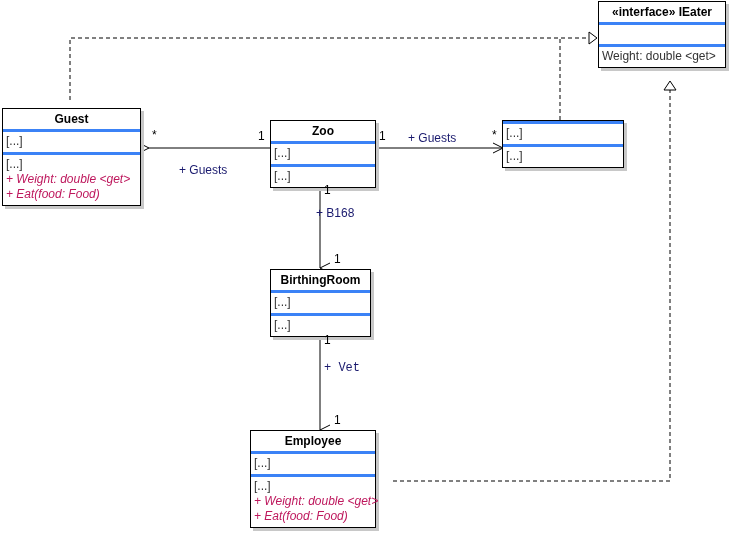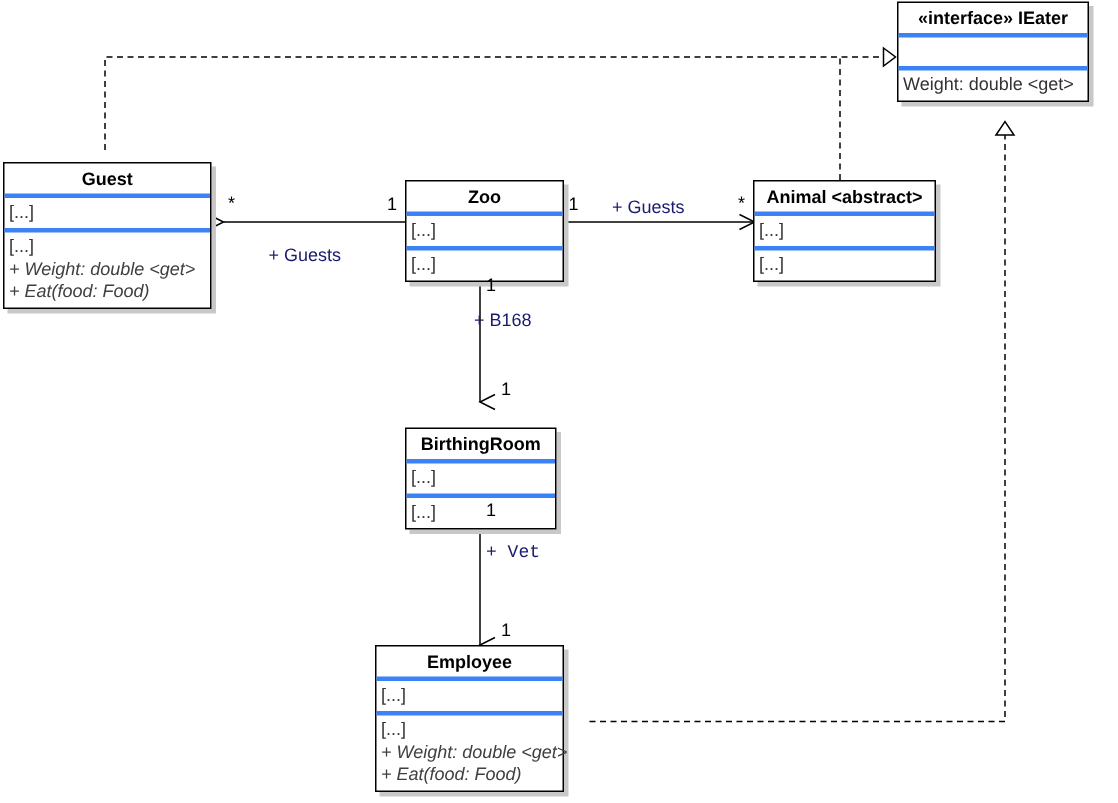--- a/index.html
+++ b/index.html
@@ -56,21 +56,21 @@
   .member {
     font-size: 12px;
     line-height: 15px;
     color: #000000;
     white-space: nowrap;
   }
   .member.plain {
     color: #333333;
   }
   .member.op {
-    color: #404040;
+    color: #be185d;
     font-style: italic;
   }
   .member.iface {
     color: #333333;
     font-style: normal;
   }
   .edge-label {
     position: absolute;
     font-size: 12px;
     line-height: 13px;
@@ -160,30 +160,29 @@
     <div class="cls-title">Zoo</div>
     <div class="compartment">
       <div class="member plain">[...]</div>
     </div>
     <div class="compartment">
       <div class="member plain">[...]</div>
     </div>
   </div>
 
   <div class="uml-class" style="left:502px; top:120px; width:122px;">
-    <div class="cls-title">Animal &lt;abstract&gt;</div>
-    <div class="compartment">
-      <div class="member plain">[...]</div>
-    </div>
-    <div class="compartment">
-      <div class="member plain">[...]</div>
-    </div>
-  </div>
-
-  <div class="uml-class" style="left:270px; top:285px; width:101px;">
+    <div class="compartment">
+      <div class="member plain">[...]</div>
+    </div>
+    <div class="compartment">
+      <div class="member plain">[...]</div>
+    </div>
+  </div>
+
+  <div class="uml-class" style="left:270px; top:269px; width:101px;">
     <div class="cls-title">BirthingRoom</div>
     <div class="compartment">
       <div class="member plain">[...]</div>
     </div>
     <div class="compartment">
       <div class="member plain">[...]</div>
     </div>
   </div>
 
   <div class="uml-class" style="left:250px; top:430px; width:126px;">

